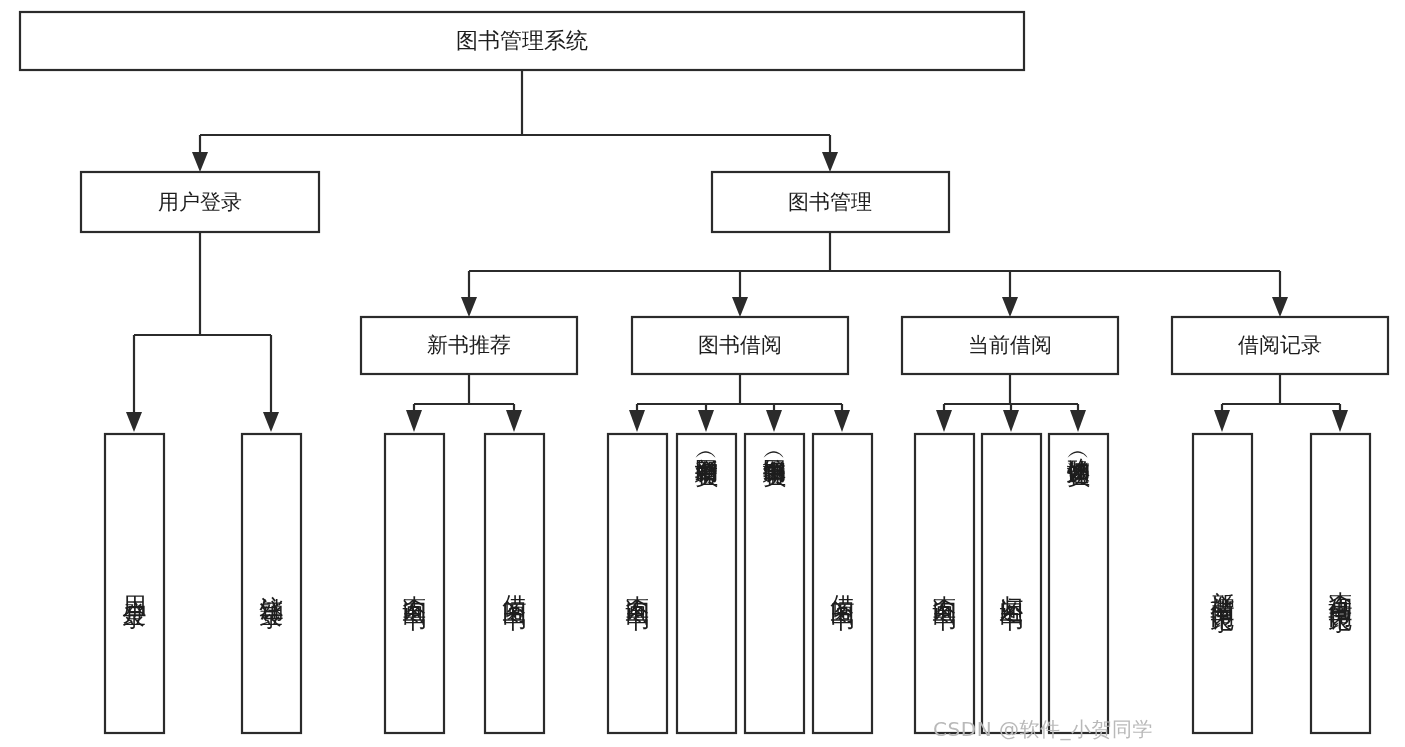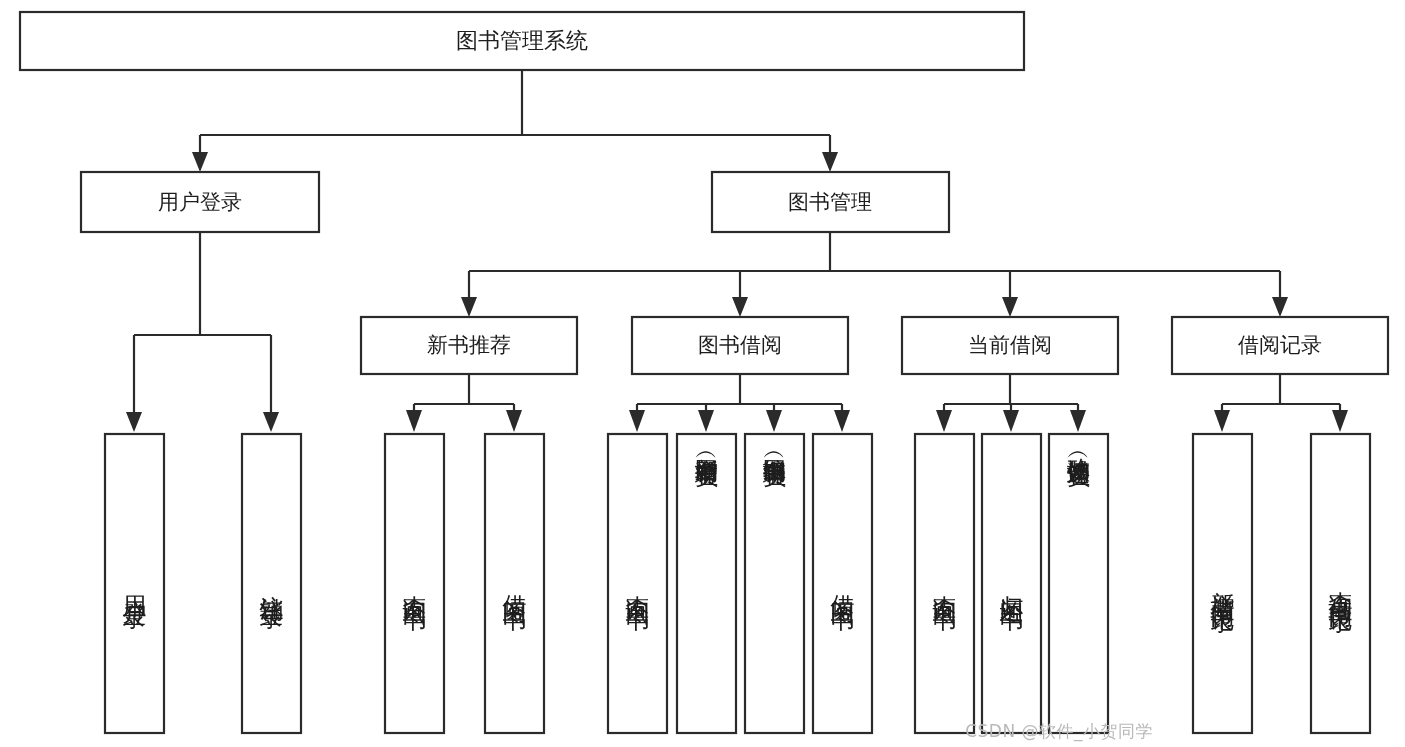--- a/index.html
+++ b/index.html
@@ -69,21 +69,21 @@
   }
   .vlabel-text.tight {
     letter-spacing: 1px;
     font-size: 23px;
   }
   .watermark {
     position: absolute;
     right: 10px;
     bottom: 4px;
     font-family: "DejaVu Sans", "Liberation Sans", sans-serif;
-    font-size: 17px;
+    font-size: 20px;
     color: #b9b9b9;
     white-space: nowrap;
     letter-spacing: 0.5px;
   }
 </style>
 </head>
 <body>
 
 <div id="chart-root">
 

